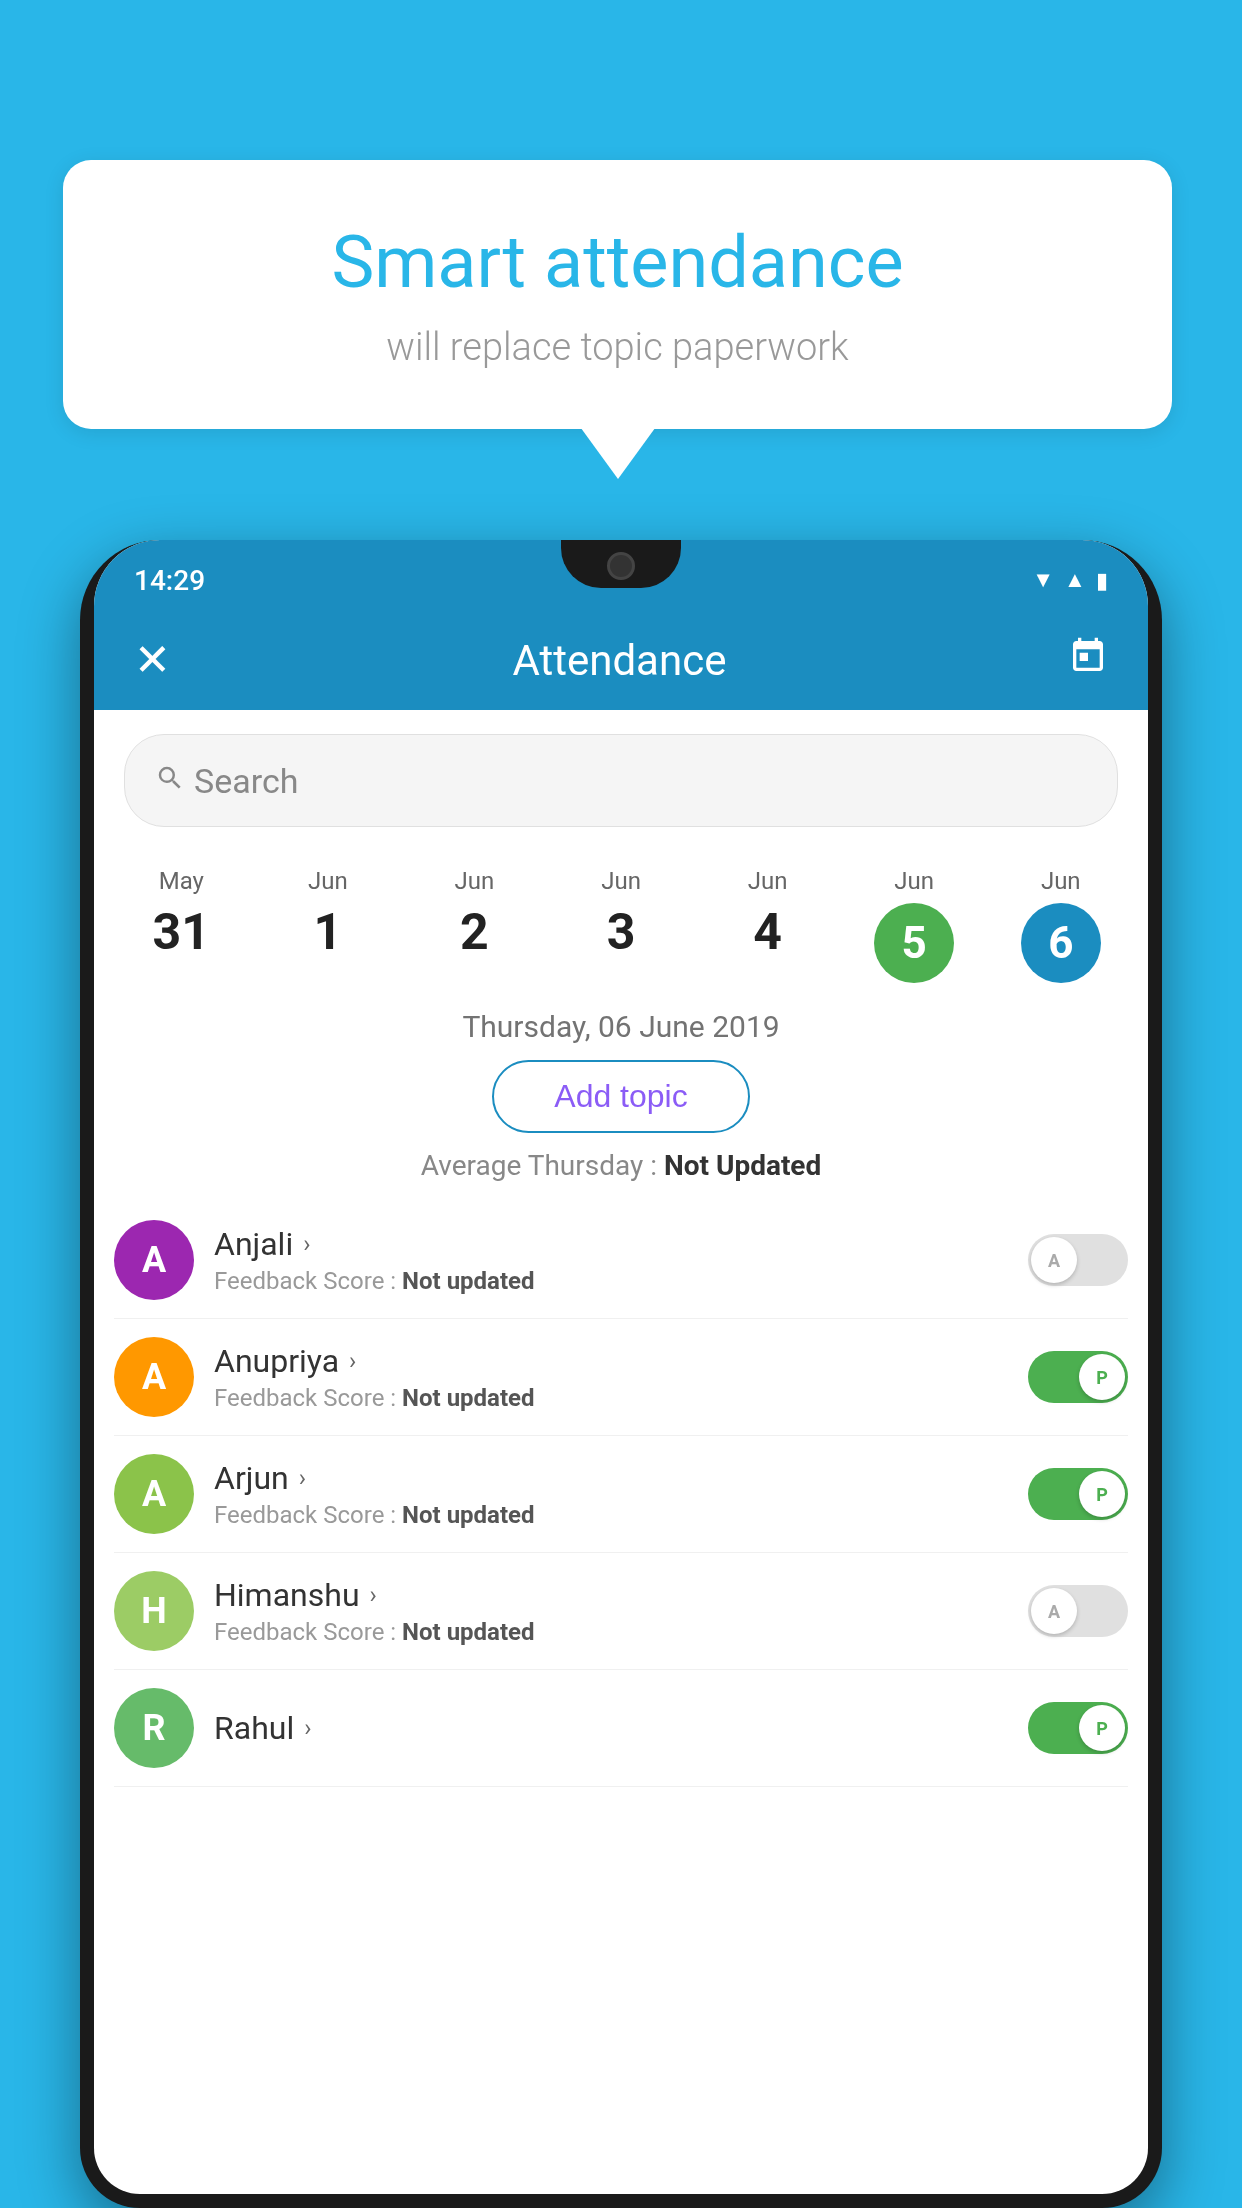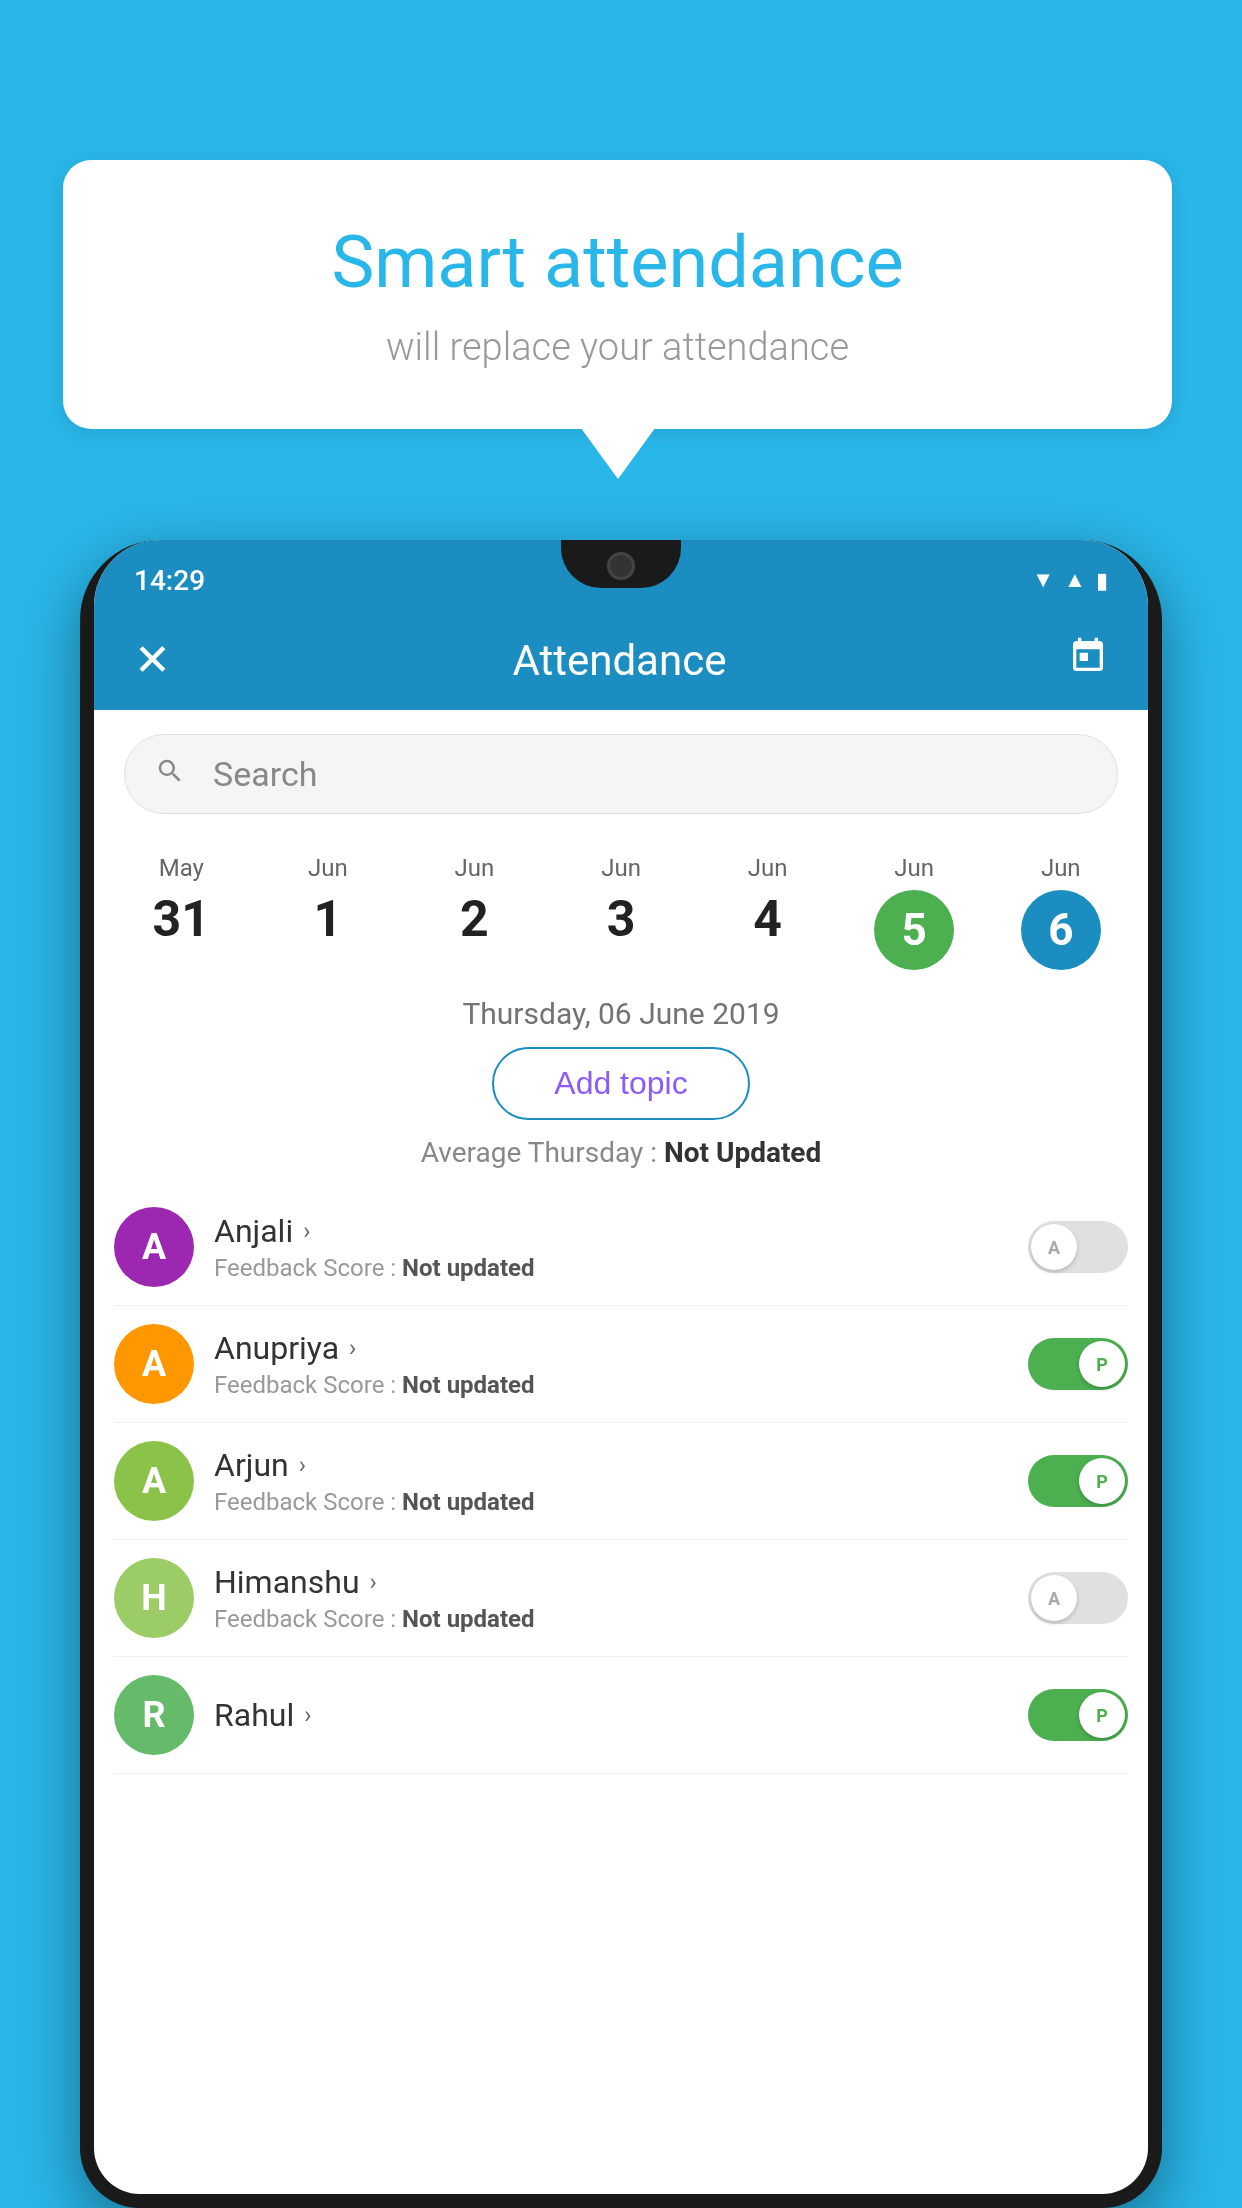--- a/index.html
+++ b/index.html
@@ -163,25 +163,25 @@
     .header-calendar {
       color: white;
       font-size: 38px;
     }
 
     
     .search-bar {
       margin: 24px 30px;
       background: #f5f5f5;
       border-radius: 40px;
-      height: 80px;
+      height: 93px;
       display: flex;
       align-items: center;
       padding: 0 30px;
-      gap: 28px;
+      gap: 9px;
       border: 1px solid #e0e0e0;
     }
 
     .search-icon {
       color: #888;
       font-size: 34px;
     }
 
     .search-text {
       font-size: 34px;
@@ -394,21 +394,21 @@
       color: #4caf50;
       box-shadow: 0 2px 4px rgba(0,0,0,0.2);
     }
   </style>
 </head>
 <body>
 
 <div class="speech-bubble-container">
   <div class="speech-bubble">
     <div class="bubble-title">Smart attendance</div>
-    <div class="bubble-subtitle">will replace your attendance</div>
+    <div class="bubble-subtitle">will replace topic paperwork</div>
   </div>
 </div>
 
 <div class="phone-frame">
   <div class="notch">
     <div class="camera"></div>
   </div>
 
   <div class="phone-screen">
 

